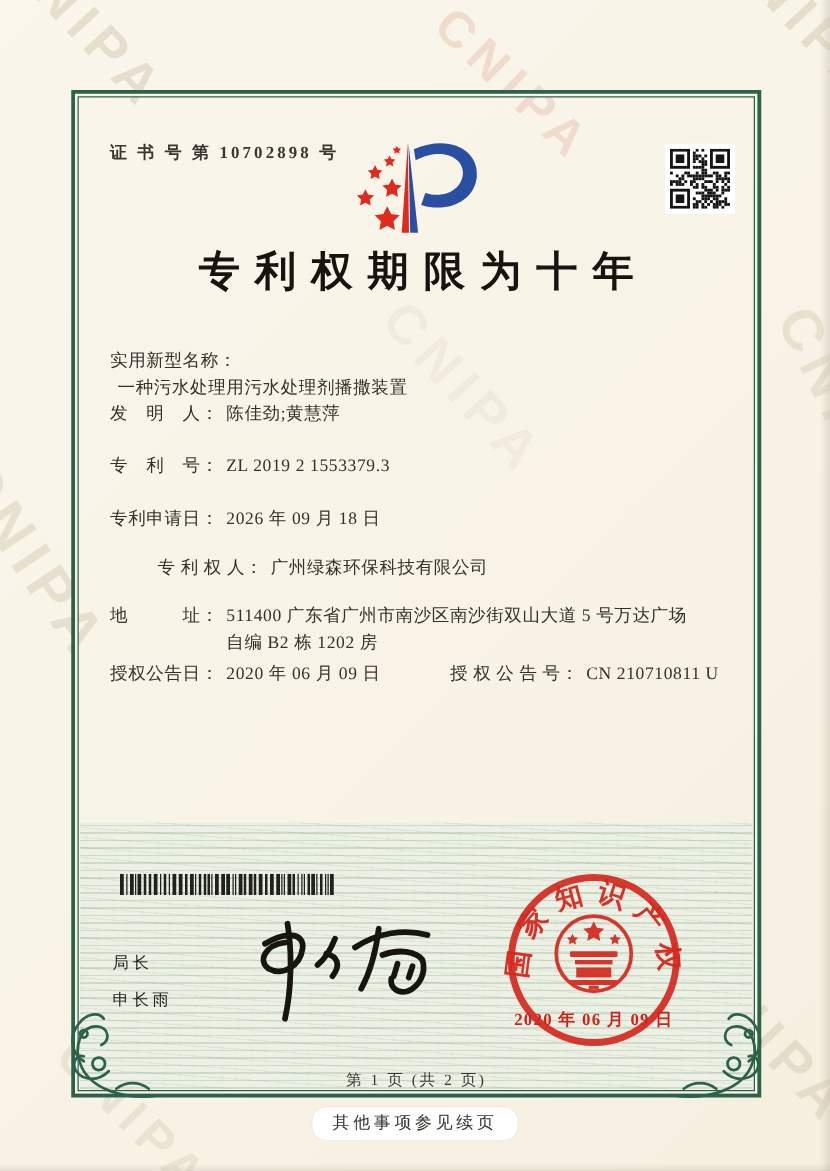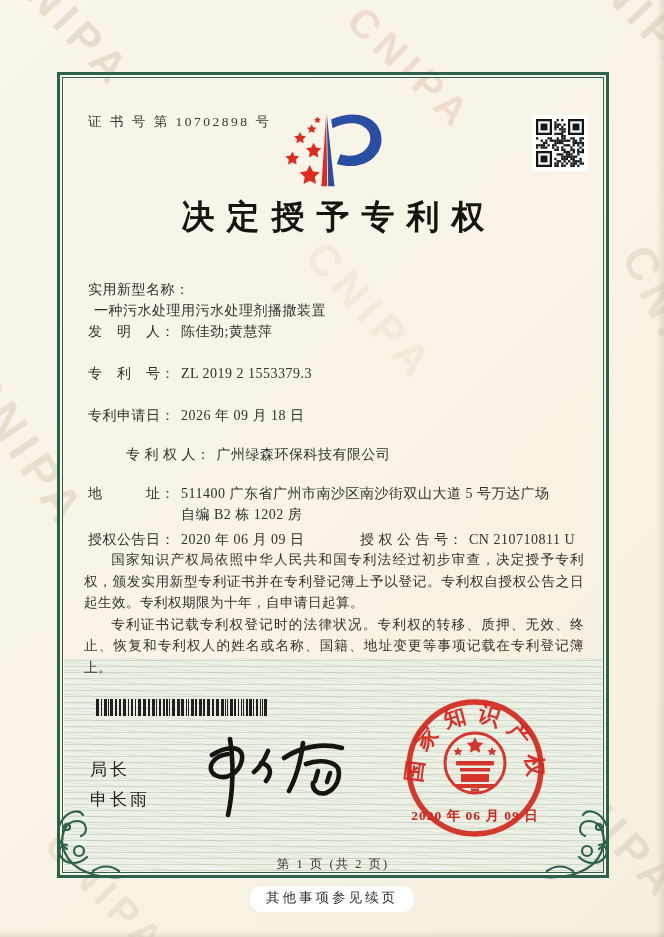--- a/index.html
+++ b/index.html
@@ -20,21 +20,21 @@
   .wm-c{top:46px;left:332px;font-size:40px;transform:rotate(44deg);color:#e3b3a6;opacity:.38;}
   .wm-d{top:300px;left:586px;font-size:46px;transform:rotate(64deg);opacity:.34;}
   .wm-e{top:420px;left:-66px;font-size:48px;transform:rotate(56deg);opacity:.38;}
   .wm-f{top:286px;left:286px;font-size:44px;transform:rotate(48deg);opacity:.16;}
   .wm-g{top:806px;left:530px;font-size:44px;transform:rotate(47deg);opacity:.40;}
   .wm-h{top:872px;left:28px;font-size:40px;transform:rotate(46deg);opacity:.30;}
 
   .frame{position:absolute;left:57px;top:72px;width:546px;height:800px;
     border:3px solid #2c624a;z-index:2;
     box-shadow:inset 0 0 0 2px #f8f4e9, inset 0 0 0 3px #2c624a;}
-  .cert-no{position:absolute;left:28px;top:38px;font-size:13.5px;letter-spacing:2.5px;color:#3a362f;}
+  .cert-no{position:absolute;left:28px;top:38px;font-size:13.5px;letter-spacing:2.5px;color:#3a362f;font-weight:bold;}
   .logo{position:absolute;left:210px;top:28px;width:126px;height:92px;}
   .qr{position:absolute;left:472px;top:40px;width:56px;height:56px;background:#fff;
       display:flex;align-items:center;justify-content:center;}
   .title{position:absolute;left:0;top:120px;width:100%;text-align:center;
       font-size:33px;font-weight:bold;letter-spacing:12px;text-indent:12px;color:#17130e;}
   .rows{position:absolute;left:28px;right:18px;top:204px;font-size:14px;color:#32302b;}
   .row{position:absolute;left:0;right:0;display:flex;align-items:flex-start;line-height:21px;}
   .row .lbl{flex:none;letter-spacing:.5px;}
   .row .val{margin-left:6px;letter-spacing:.5px;}
   .r1{top:0px;flex-direction:column;}.r2{top:42px;}.r3{top:84px;}.r4{top:126px;}.r5{top:165px;margin-left:38px;}.r6{top:204px;}.r7{top:250px;}
@@ -42,21 +42,21 @@
   .paras{position:absolute;left:24px;right:22px;top:474px;font-size:13.6px;
       line-height:21.6px;text-align:justify;letter-spacing:.4px;color:#34312c;}
   .paras p{margin:0;text-indent:2em;}
   .guilloche{position:absolute;left:4px;right:4px;top:583px;bottom:4px;z-index:0;
       background-color:#edf1e5;
       background-image:
         repeating-linear-gradient(0deg, rgba(96,138,108,.22) 0 1px, rgba(0,0,0,0) 1px 6px),
         repeating-linear-gradient(4deg, rgba(96,138,108,.10) 0 1px, rgba(0,0,0,0) 1px 8px);}
   .abs{position:absolute;z-index:3;}
   .barcode{left:36px;top:624px;width:172px;height:17px;}
-  .bureau{left:30px;top:680px;font-size:17px;letter-spacing:3px;color:#23211d;line-height:30px;}
+  .bureau{left:30px;top:680px;font-size:13px;letter-spacing:3px;color:#23211d;line-height:30px;}
   .sig{left:124px;top:656px;width:170px;height:95px;}
   .seal{left:340px;top:620px;width:150px;height:150px;}
   .pagefoot{left:0;right:0;top:781px;text-align:center;font-size:12.5px;letter-spacing:2px;color:#3a362f;}
   .flour{position:absolute;bottom:-8px;width:72px;height:92px;z-index:4;}
   .flour.left{left:-7px;}
   .flour.right{right:-7px;transform:scaleX(-1);}
   .continuation{position:absolute;top:886px;left:50%;transform:translateX(-50%);
       background:#ffffff;padding:3px 16px 5px;font-size:13.5px;letter-spacing:3px;
       color:#33302a;z-index:3;box-shadow:0 0 0 1px rgba(0,0,0,.02);border-radius:11px;}
 </style>
@@ -240,21 +240,21 @@
           <rect x="4.4" y="4.4" width="6.6000000000000005" height="6.6000000000000005" fill="#141414"></rect>
           <rect x="30.800000000000004" y="0" width="15.400000000000002" height="15.400000000000002" fill="#141414"></rect>
           <rect x="33" y="2.2" width="11" height="11" fill="#fff"></rect>
           <rect x="35.2" y="4.4" width="6.6000000000000005" height="6.6000000000000005" fill="#141414"></rect>
           <rect x="0" y="30.800000000000004" width="15.400000000000002" height="15.400000000000002" fill="#141414"></rect>
           <rect x="2.2" y="33" width="11" height="11" fill="#fff"></rect>
           <rect x="4.4" y="35.2" width="6.6000000000000005" height="6.6000000000000005" fill="#141414"></rect>
         </svg>
     </div>
 
-    <div class="title">决定授予专利权</div>
+    <div class="title">专利权期限为十年</div>
 
     <div class="rows">
       <div class="row r1">
         <span class="lbl">实用新型名称：</span>
         <span class="val">一种污水处理用污水处理剂播撒装置</span>
       </div>
       <div class="row r2">
         <span class="lbl">发　明　人：</span>
         <span class="val">陈佳劲;黄慧萍</span>
       </div>
@@ -280,24 +280,20 @@
       <div class="row r7">
         <span class="lbl">授权公告日：</span>
         <span class="val">2020 年 06 月 09 日</span>
         <span class="pair2">
           <span class="lbl">授 权 公 告 号：</span>
           <span class="val">CN 210710811 U</span>
         </span>
       </div>
     </div>
 
-    <div class="paras">
-      <p>国家知识产权局依照中华人民共和国专利法经过初步审查，决定授予专利权，颁发实用新型专利证书并在专利登记簿上予以登记。专利权自授权公告之日起生效。专利权期限为十年，自申请日起算。</p>
-      <p>专利证书记载专利权登记时的法律状况。专利权的转移、质押、无效、终止、恢复和专利权人的姓名或名称、国籍、地址变更等事项记载在专利登记簿上。</p>
-    </div>
 
     <svg class="abs barcode" id="barcode-svg" viewBox="0 0 172 17" preserveAspectRatio="none">
         <rect x="0" y="0" width="3" height="17" fill="#20201e"></rect>
         <rect x="5" y="0" width="1" height="17" fill="#20201e"></rect>
         <rect x="8" y="0" width="3" height="17" fill="#20201e"></rect>
         <rect x="12" y="0" width="1" height="17" fill="#20201e"></rect>
         <rect x="14" y="0" width="3" height="17" fill="#20201e"></rect>
         <rect x="19" y="0" width="2" height="17" fill="#20201e"></rect>
         <rect x="23" y="0" width="2" height="17" fill="#20201e"></rect>
         <rect x="27" y="0" width="3" height="17" fill="#20201e"></rect>

